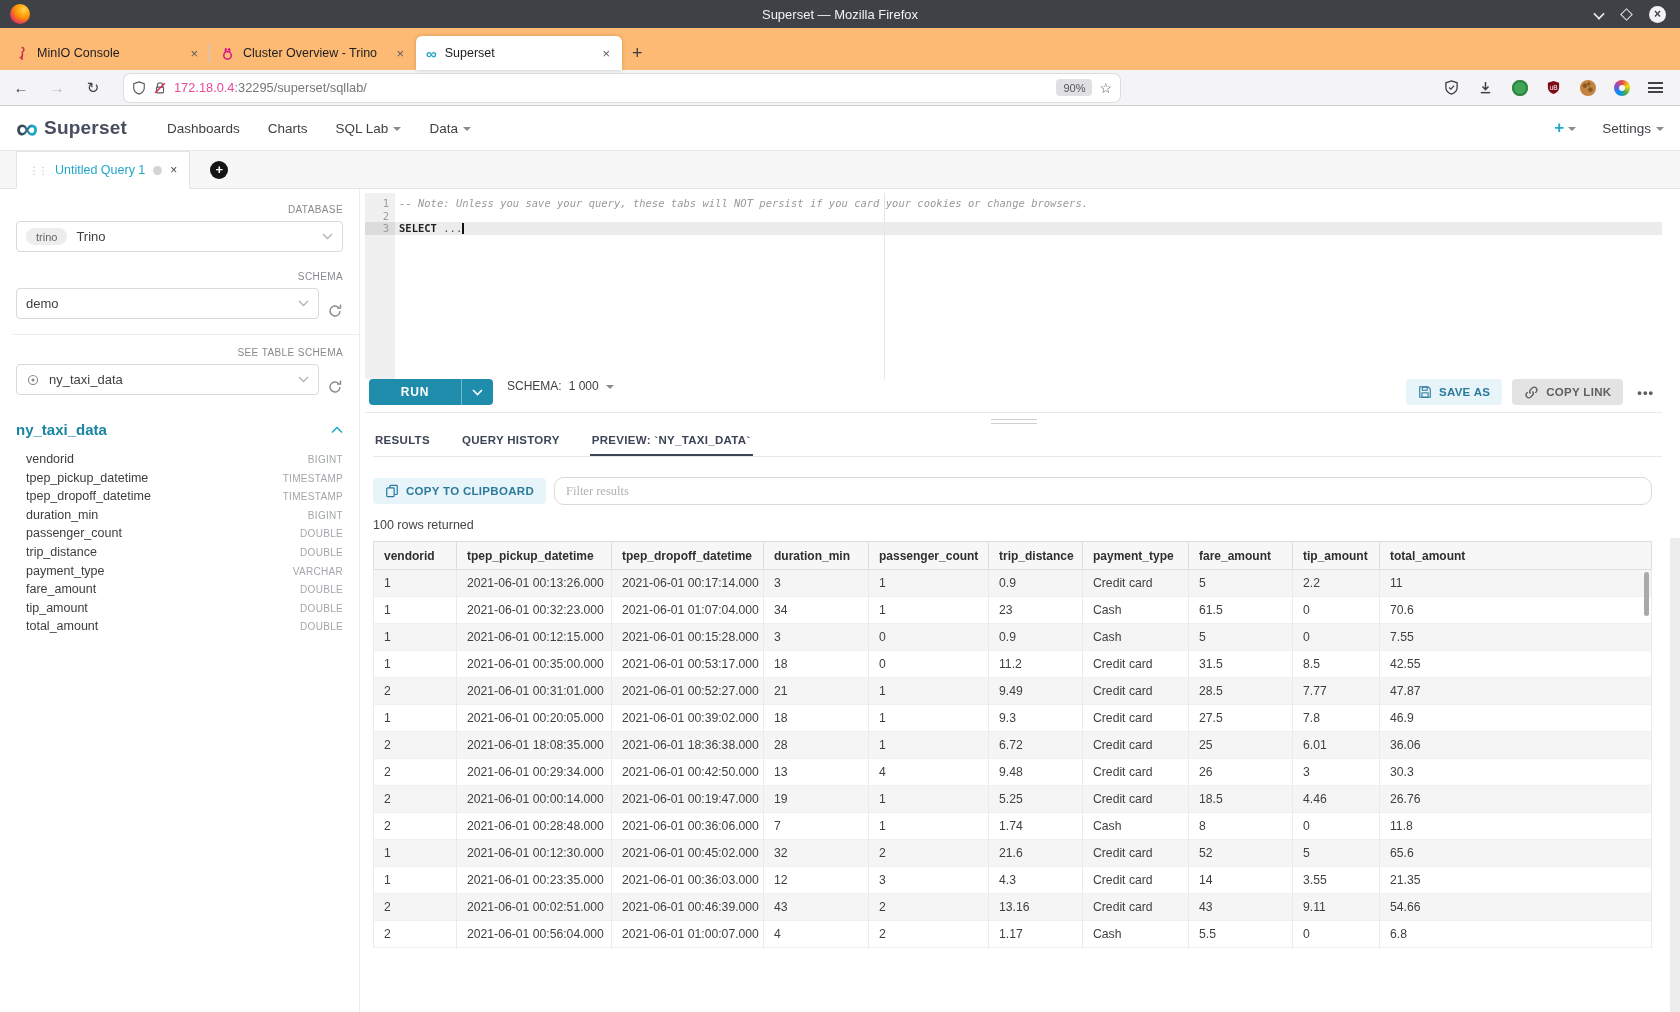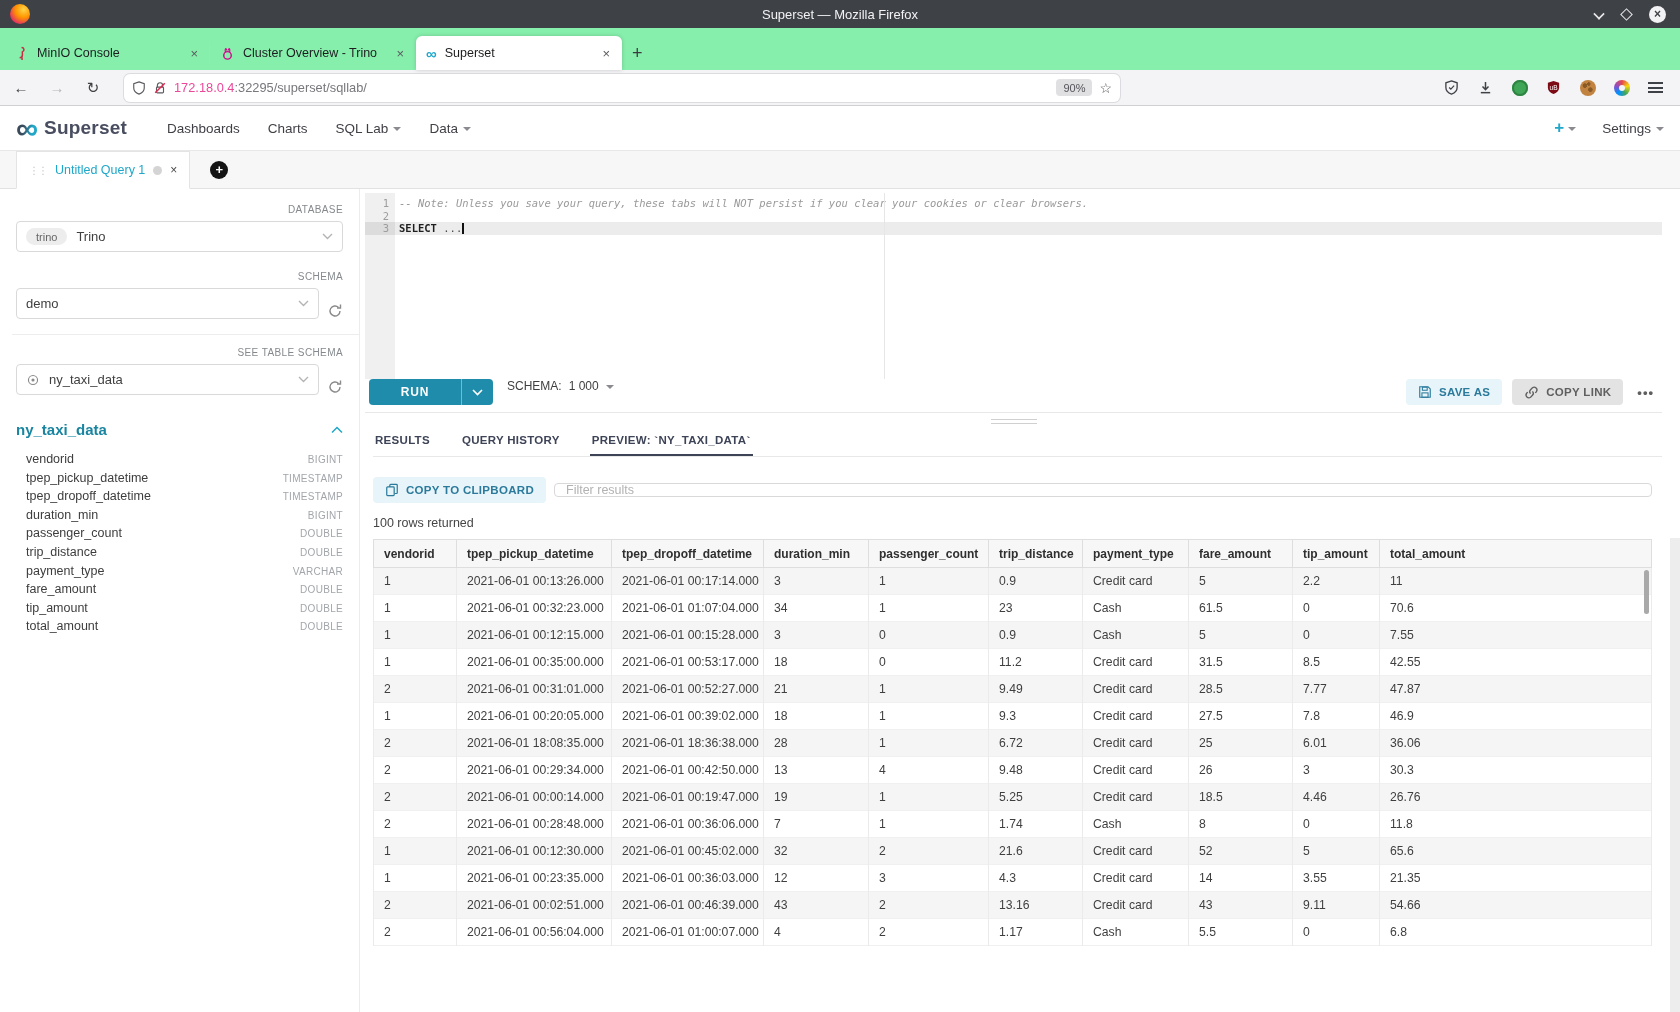--- a/index.html
+++ b/index.html
@@ -10,21 +10,21 @@
   
   .titlebar { height:28px; background:#3e4146; display:flex; align-items:center; position:relative; flex:0 0 auto; }
   .ff-logo { width:20px; height:20px; border-radius:50%; margin-left:10px;
     background:radial-gradient(circle at 68% 28%, #ffd54a 0%, #ff9500 40%, #e3355f 75%, #b5307c 100%); }
   .win-title { position:absolute; left:0; right:0; text-align:center; color:#f2f2f4; font-size:13px; }
   .winctl { margin-left:auto; display:flex; align-items:center; gap:18px; padding-right:14px; z-index:2; }
   .wc-min { width:10px; height:10px; border-left:2px solid #e8e8ea; border-bottom:2px solid #e8e8ea; transform:rotate(-45deg) scale(.8); }
   .wc-max { width:9px; height:9px; border:1.6px solid #e8e8ea; transform:rotate(45deg); }
   .wc-close { width:17px; height:17px; background:#f2f2f4; border-radius:50%; color:#3e4146; font-size:12px; font-weight:bold; display:flex; align-items:center; justify-content:center; line-height:1; }
 
-  .tabbar { height:42px; background:#86efac; display:flex; align-items:flex-end; padding:0 4px; flex:0 0 auto; }
+  .tabbar { height:42px; background:#fdba74; display:flex; align-items:flex-end; padding:0 4px; flex:0 0 auto; }
   .btab { height:34px; width:206px; display:flex; align-items:center; gap:8px; padding:0 10px; border-radius:6px 6px 0 0; font-size:12.5px; color:#1d1d20; position:relative; }
   .btab + .btab::before { content:""; position:absolute; left:-1px; top:7px; bottom:7px; width:1px; background:#c9cace; }
   .btab.active { background:#fff; box-shadow:0 0 4px rgba(0,0,0,.18); }
   .btab.active::before { display:none; }
   .btab .t-label { flex:1; white-space:nowrap; overflow:hidden; }
   .t-close { color:#5a5a5f; font-size:13px; padding:0 2px; }
   .newtab-btn { font-size:18px; color:#3c3c40; padding:0 10px 6px; }
 
   .toolbar { height:36px; background:#f4f4f6; border-bottom:1px solid #cfcfd4; display:flex; align-items:center; padding:0 10px; gap:14px; flex:0 0 auto; }
   .nav-ic { font-size:15px; color:#404045; width:22px; text-align:center; }
@@ -109,21 +109,21 @@
   .btn-gray { background:#e3e3e3; color:#5f5f5f; }
   .more-btn { color:#5f5f5f; font-size:13px; font-weight:700; letter-spacing:1px; padding:0 4px; }
 
   .southpane { flex:1; display:flex; flex-direction:column; padding:0 0 0 8px; position:relative; min-height:0; }
   .drag-handle { position:absolute; top:3px; left:50%; transform:translateX(-50%); width:46px; }
   .drag-handle div { height:1.5px; background:#d0d0d0; margin:2.5px 0; }
   .stabs { height:44px; display:flex; align-items:flex-end; gap:28px; border-bottom:1px solid #e8e8e8; flex:0 0 auto; }
   .stab { font-size:11.5px; font-weight:600; color:#3e4457; letter-spacing:.3px; padding:0 2px 10px; }
   .stab.active { box-shadow:inset 0 -2px 0 #3e4457; }
   .actions { display:flex; align-items:center; margin-top:20px; padding-right:10px; flex:0 0 auto; }
-  .filter-input { flex:1; height:14px; border:1px solid #d9d9d9; border-radius:4px; margin-left:8px; padding:0 11px; font-size:12.5px; color:#3f3f3f; font-family:Liberation Sans, sans-serif; }
+  .filter-input { flex:1; height:28px; border:1px solid #d9d9d9; border-radius:10px; margin-left:8px; padding:0 11px; font-size:12.5px; color:#3f3f3f; font-family:Liberation Serif, serif; }
   .filter-input::placeholder { color:#b2b2b2; }
   .rowcount { font-size:12.5px; color:#454545; margin:13px 0 9px; flex:0 0 auto; }
 
   .tablewrap { position:relative; padding-right:10px; flex:1; min-height:0; }
   table.results { border-collapse:collapse; table-layout:fixed; width:100%; border:1px solid #dcdcdc; }
   table.results th { background:#f7f7f7; font-size:12px; font-weight:700; color:#2f2f2f; text-align:left; padding:6px 10px; border:1px solid #dedede; height:28px; }
   table.results td { font-size:12.2px; color:#3f3f3f; padding:0 10px; height:27px; border-left:1px solid #ebebeb; border-right:1px solid #ebebeb; white-space:nowrap; overflow:hidden; }
   table.results tbody tr:nth-child(odd) { background:#f5f5f5; }
   table.results tbody tr { border-bottom:1px solid #f0f0f0; }
   .tbl-thumb { position:absolute; right:13px; top:31px; width:5px; height:44px; background:#a9a9a9; border-radius:3px; }
@@ -364,21 +364,21 @@
     <section class="epane">
 
       <div class="editor">
         <div class="gutter">
           <div class="ln">1</div>
           <div class="ln">2</div>
           <div class="ln active">3</div>
         </div>
         <div class="codearea">
           <div class="print-margin"></div>
-          <div class="code-line"><span class="cmt">-- Note: Unless you save your query, these tabs will NOT persist if you clear your cookies or clear browsers.</span></div>
+          <div class="code-line"><span class="cmt">-- Note: Unless you save your query, these tabs will NOT persist if you card your cookies or change browsers.</span></div>
           <div class="code-line"></div>
           <div class="code-line active"><span class="kw">SELECT</span><span class="rest"> ...</span><span class="cursor"></span></div>
         </div>
       </div>
 
       <div class="runbar">
         <div class="run-btn">
           <span class="run-label">RUN</span>
           <span class="run-caret">
               <svg width="11" height="7" viewBox="0 0 11 7">

